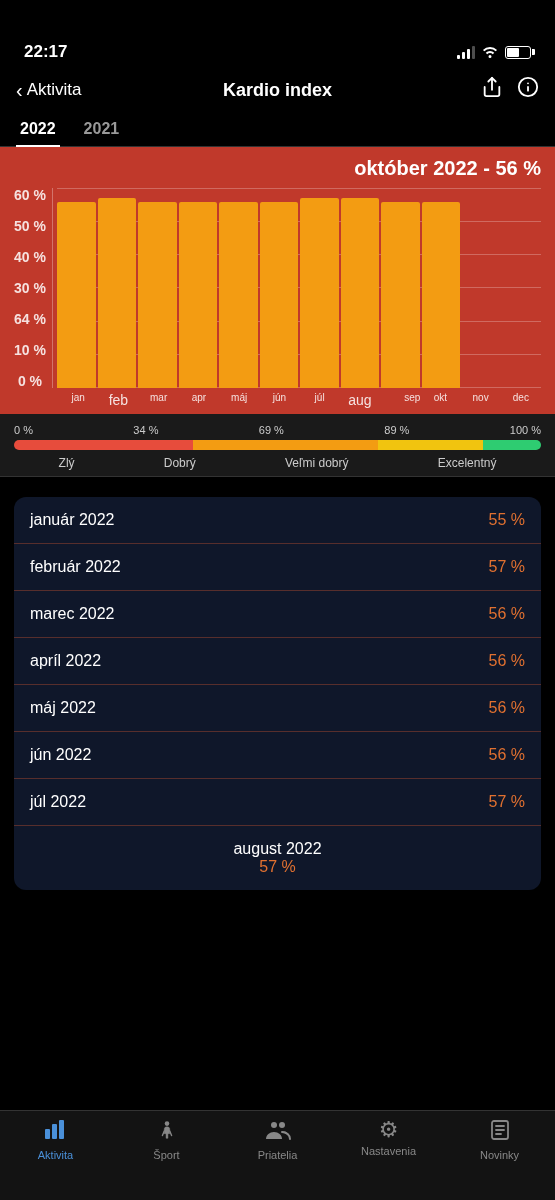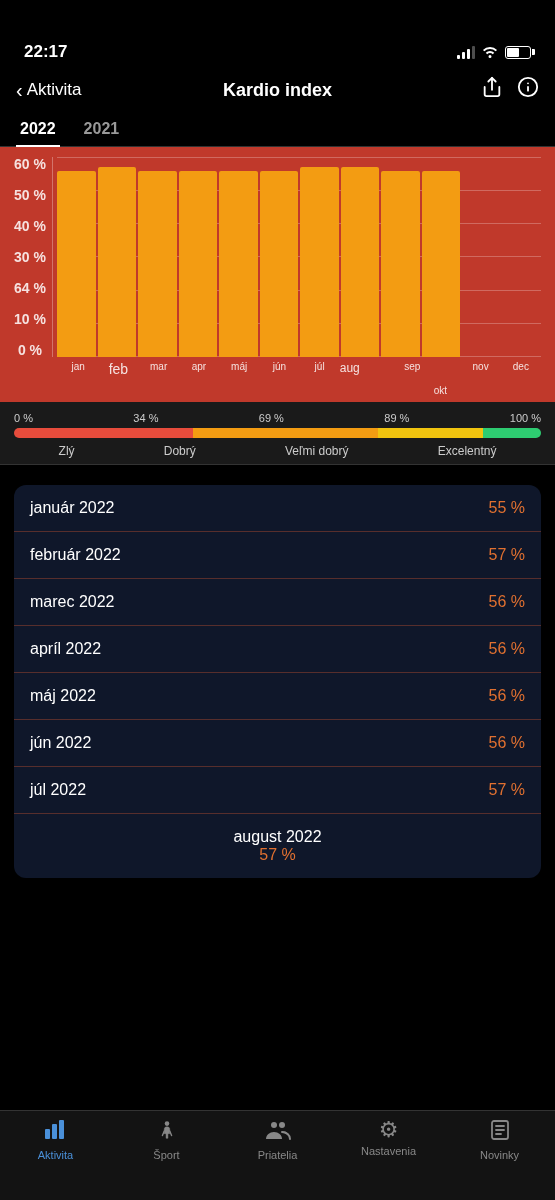--- a/index.html
+++ b/index.html
@@ -309,20 +309,21 @@
     </span>
   </div>
 </div>
 
 <div class="year-tabs">
   <div class="year-tab active">2022</div>
   <div class="year-tab">2021</div>
 </div>
 
 <div class="chart-container">
+  <div class="chart-title">október 2022 - 56 %</div>
   <div style="display:flex; height:200px; position:relative;">
 
     <div class="chart-y-axis">
       <div class="chart-y-label">0 %</div>
       <div class="chart-y-label">10 %</div>
       <div class="chart-y-label">64 %</div>
       <div class="chart-y-label">30 %</div>
       <div class="chart-y-label">40 %</div>
       <div class="chart-y-label">50 %</div>
       <div class="chart-y-label">60 %</div>
@@ -382,23 +383,23 @@
   </div>
 
   <div style="display:flex;padding-left:44px;margin-top:4px;" id="x-labels">
   <div style="flex: 1 1 0%; text-align: center; font-size: 10px; color: rgba(255, 255, 255, 0.85);">jan</div>
       <div style="flex: 1 1 0%; text-align: center; font-size: 14px; color: rgba(255, 255, 255, 0.85);">feb</div>
       <div style="flex: 1 1 0%; text-align: center; font-size: 10px; color: rgba(255, 255, 255, 0.85);">mar</div>
       <div style="flex: 1 1 0%; text-align: center; font-size: 10px; color: rgba(255, 255, 255, 0.85);">apr</div>
       <div style="flex: 1 1 0%; text-align: center; font-size: 10px; color: rgba(255, 255, 255, 0.85);">máj</div>
       <div style="flex: 1 1 0%; text-align: center; font-size: 10px; color: rgba(255, 255, 255, 0.85);">jún</div>
       <div style="flex: 1 1 0%; text-align: center; font-size: 10px; color: rgba(255, 255, 255, 0.85);">júl</div>
-      <div style="flex: 1 1 0%; text-align: left; font-size: 12px; color: rgba(255, 255, 255, 0.85);">aug</div>
+      <div style="flex: 1 1 0%; text-align: center; font-size: 14px; color: rgba(255, 255, 255, 0.85);">aug</div>
       <div style="flex: 1 1 0%; text-align: right; font-size: 10px; color: rgba(255, 255, 255, 0.85);">sep</div>
-      <div style="flex: 1 1 0%; text-align: center; font-size: 10px; color: rgba(255, 255, 255, 0.85); margin-top: 24px;">okt</div>
+      <div style="flex: 1 1 0%; text-align: center; font-size: 10px; color: rgba(255, 255, 255, 0.85);">okt</div>
       <div style="flex: 1 1 0%; text-align: center; font-size: 10px; color: rgba(255, 255, 255, 0.85);">nov</div>
       <div style="flex: 1 1 0%; text-align: center; font-size: 10px; color: rgba(255, 255, 255, 0.85);">dec</div>
     </div>
 </div>
 
 <div class="color-scale-container">
   <div class="color-scale-percentages">
     <span class="scale-pct">0 %</span>
     <span class="scale-pct">34 %</span>
     <span class="scale-pct">69 %</span>

